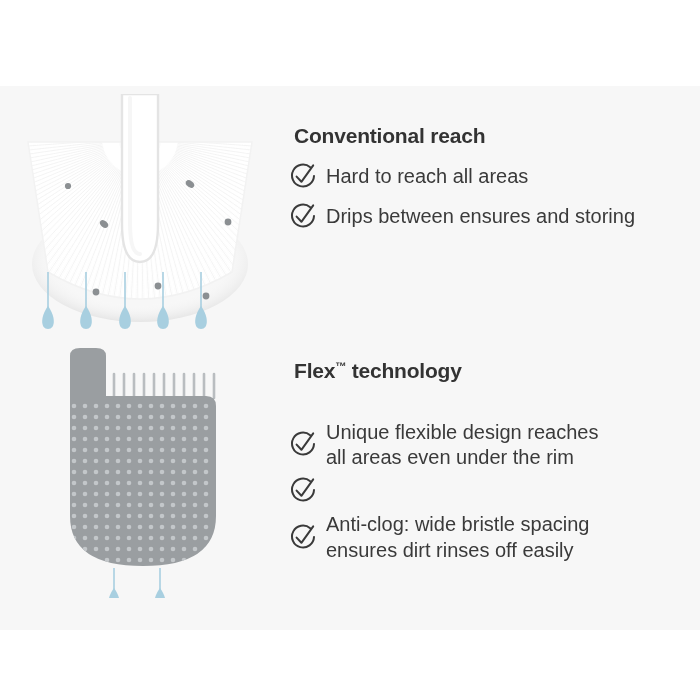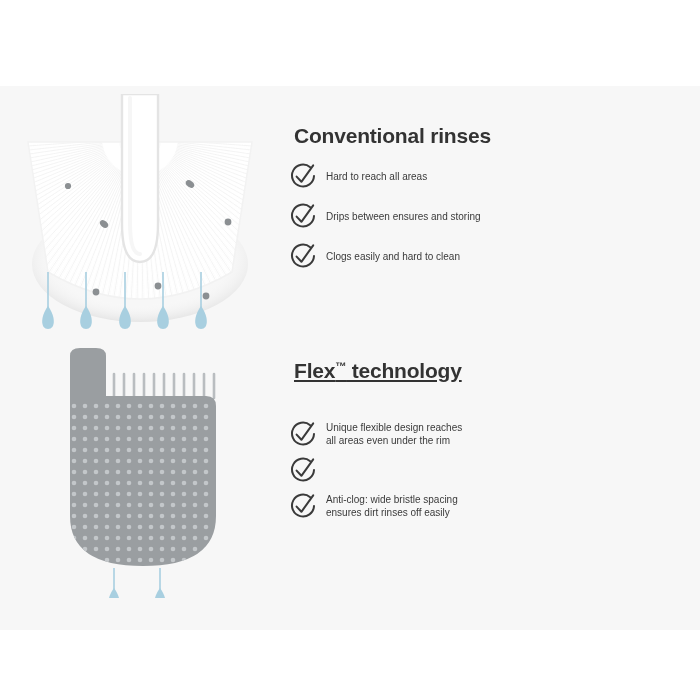--- a/index.html
+++ b/index.html
@@ -53,21 +53,20 @@
   }
   #section-conventional {
     position: absolute;
     left: 6px;
     top: 38px;
   }
   #section-flex {
     position: absolute;
     left: 6px;
     top: 273px;
-    text-decoration: underline;
   }
 
   
   .bullet-list {
     position: absolute;
     left: 0;
     margin: 0;
     padding: 0;
     list-style: none;
   }
@@ -82,21 +81,21 @@
   #list-flex .bullet {
     margin-bottom: 6px;
   }
   .bullet-icon {
     flex: 0 0 auto;
     width: 30px;
     height: 30px;
     margin-right: 8px;
   }
   .bullet-text {
-    font-size: 10px;
+    font-size: 20px;
     color: #3a3a3a;
     line-height: 1.26;
     white-space: pre-line;
   }
 
   
   #conventional-brush-illustration {
     position: absolute;
     left: 10px;
     top: 8px;
@@ -658,44 +657,37 @@
         <line x1="150" y1="220" x2="150" y2="242" stroke="#a8cfe0" stroke-width="1.6"></line>
         <path d="M150 240 C158 251 157.5 263 150 263 C142.5 263 142 251 150 240 Z" fill="#a8cfe0"></path>
       </g>
   </svg>
 
 </div>
 
 <div class="content">
 
   <div class="section-title" id="section-conventional">
-    <span>Conventional rinses</span>
+    <span>Conventional reach</span>
   </div>
 
   <ul class="bullet-list" id="list-conventional">
       <li class="bullet">
         <span class="bullet-icon"><svg viewBox="0 0 30 30" width="30" height="30">
             <path d="M22.2 5.2 A11 11 0 1 0 26 14" fill="none" stroke="#3a3a3a" stroke-width="2" stroke-linecap="round"></path>
             <path d="M8.6 14.6 L13.4 19.8 L25.2 3.4" fill="none" stroke="#3a3a3a" stroke-width="2" stroke-linecap="round" stroke-linejoin="round"></path>
           </svg></span>
         <span class="bullet-text">Hard to reach all areas</span>
       </li>
       <li class="bullet">
         <span class="bullet-icon"><svg viewBox="0 0 30 30" width="30" height="30">
             <path d="M22.2 5.2 A11 11 0 1 0 26 14" fill="none" stroke="#3a3a3a" stroke-width="2" stroke-linecap="round"></path>
             <path d="M8.6 14.6 L13.4 19.8 L25.2 3.4" fill="none" stroke="#3a3a3a" stroke-width="2" stroke-linecap="round" stroke-linejoin="round"></path>
           </svg></span>
         <span class="bullet-text">Drips between ensures and storing</span>
-      </li>
-      <li class="bullet">
-        <span class="bullet-icon"><svg viewBox="0 0 30 30" width="30" height="30">
-            <path d="M22.2 5.2 A11 11 0 1 0 26 14" fill="none" stroke="#3a3a3a" stroke-width="2" stroke-linecap="round"></path>
-            <path d="M8.6 14.6 L13.4 19.8 L25.2 3.4" fill="none" stroke="#3a3a3a" stroke-width="2" stroke-linecap="round" stroke-linejoin="round"></path>
-          </svg></span>
-        <span class="bullet-text">Clogs easily and hard to clean</span>
       </li>
     </ul>
 
   <div class="section-title" id="section-flex">
     <span>Flex</span><span class="tm">™</span><span> technology</span>
   </div>
 
   <ul class="bullet-list" id="list-flex">
       <li class="bullet">
         <span class="bullet-icon"><svg viewBox="0 0 30 30" width="30" height="30">

